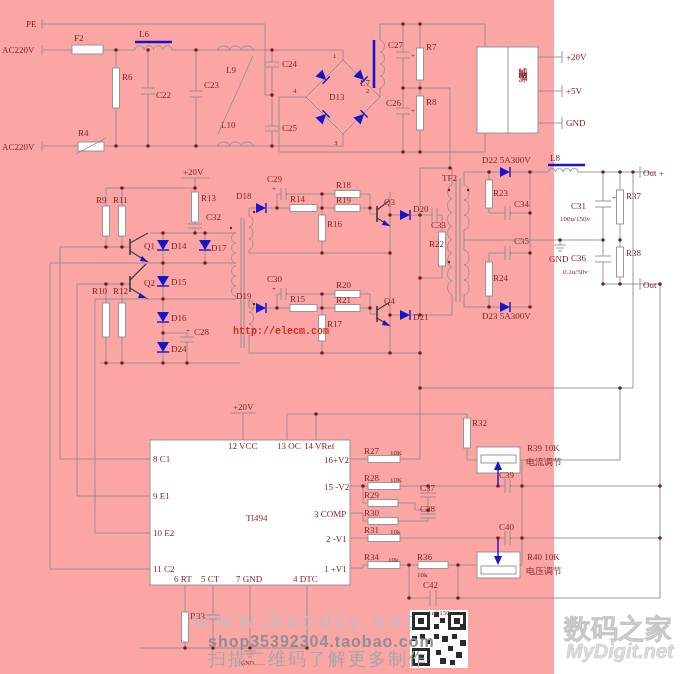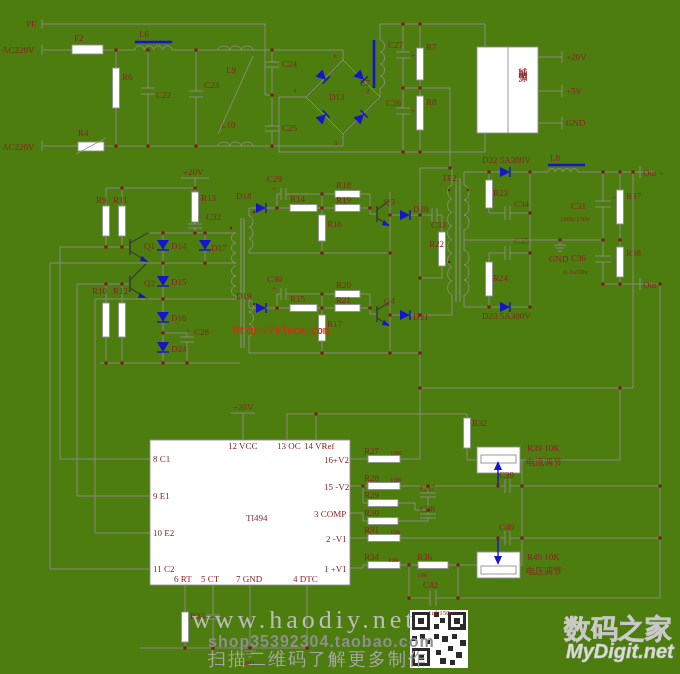--- a/index.html
+++ b/index.html
@@ -1,16 +1,16 @@
 <!DOCTYPE html>
 <html><head>
 <meta charset="utf-8">
 <style>
   html,body{margin:0;padding:0;background:#ffffff;}
-  .stage{width:680px;height:674px;position:relative;background:#4d7c0f;font-family:"Liberation Serif",serif;text-align:right;}
+  .stage{width:554px;height:674px;position:relative;background:#fca5a5;font-family:"Liberation Serif",serif;text-align:right;}
   .lbl{font:9px "Liberation Serif",serif;fill:#8b2323;}
   .sm{font:7px "Liberation Serif",serif;fill:#8b2323;}
   .tiny{font:6px "Liberation Serif",serif;fill:#8b2323;}
   .w{stroke:#8f8f8f;stroke-width:0.9;fill:none;}
   .cmp{stroke:#8f8f8f;stroke-width:0.9;fill:#ffffff;}
   .core{stroke:#8f8f8f;stroke-width:1;fill:none;}
   .blue{fill:#1515cc;stroke:none;}
   .bluel{stroke:#1515cc;stroke-width:2.6;fill:none;}
   .bluet{stroke:#1515cc;stroke-width:1.4;fill:none;}
   .tr{stroke:#3a3a3a;stroke-width:1.1;fill:none;}

